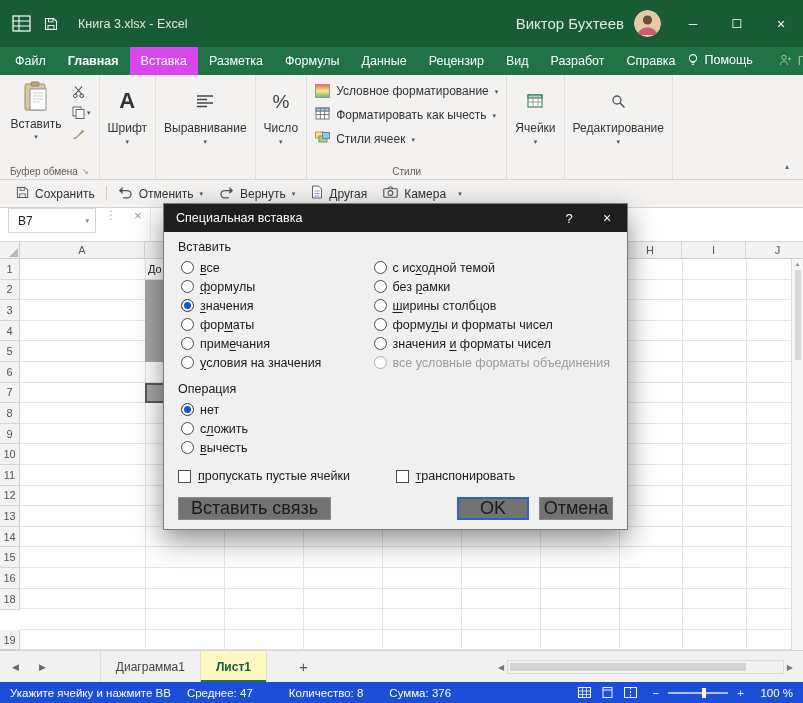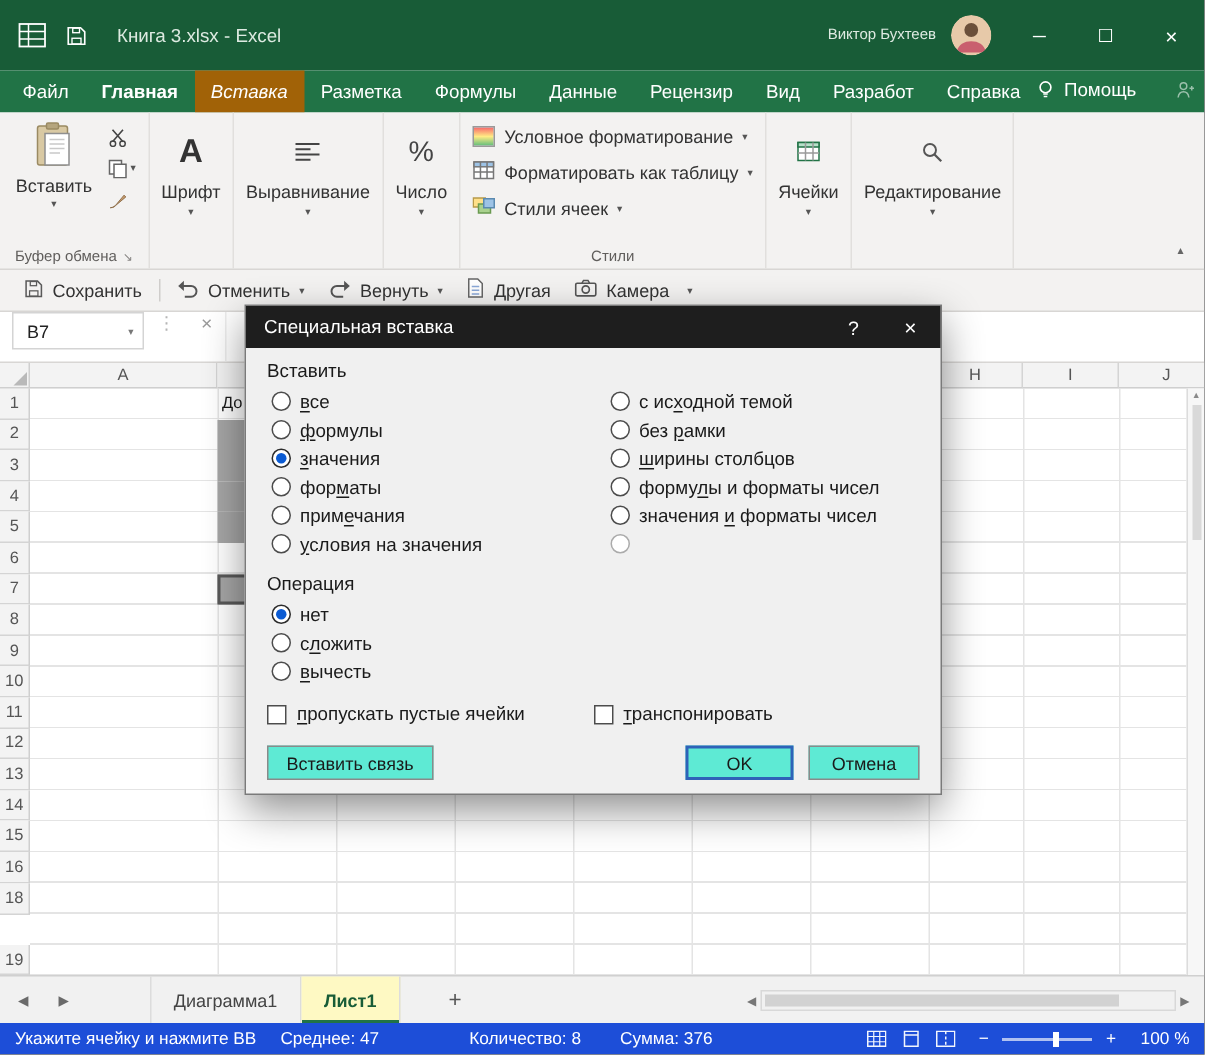--- a/index.html
+++ b/index.html
@@ -5,31 +5,31 @@
   *{box-sizing:border-box;margin:0;padding:0;}
   html,body{background:#333;}
   body{font-family:"Liberation Sans",sans-serif;}
   .app{width:803px;height:703px;background:#fff;position:relative;overflow:hidden;display:flex;flex-direction:column;margin:0 auto;}
 
   
   .titlebar{flex:0 0 47px;background:#185c37;display:flex;align-items:center;color:#fff;}
   .app-icon{margin:0 13px 0 12px;display:flex;}
   .tb-save{margin-right:20px;display:flex;}
   .tb-title{font-size:12.5px;color:#ddeae1;}
-  .tb-user{margin-left:auto;font-size:10px;color:#ddeae1;}
+  .tb-user{margin-left:auto;font-size:15px;color:#ddeae1;}
   .avatar{width:27px;height:27px;border-radius:50%;overflow:hidden;margin:0 10px 0 10px;display:flex;}
   .wbtn{width:44px;height:47px;display:flex;align-items:center;justify-content:center;font-size:12px;color:#fff;}
   .wbtn.close{font-size:14px;}
 
   
   .tabrow{flex:0 0 28px;background:#217346;display:flex;align-items:stretch;color:#fff;font-size:12.5px;}
   .tablist{display:flex;align-items:stretch;padding-left:4px;}
   .rtab{padding:0 11px;display:flex;align-items:center;white-space:nowrap;}
   .rtab.sel{font-weight:bold;}
-  .rtab.pressed{background:#a16207;font-style:italic;}
+  .rtab.pressed{background:#d946ef;}
   .tabrow-right{margin-left:auto;display:flex;align-items:center;}
   .help-item{display:flex;gap:6px;margin-right:26px;}
   .share-item{display:flex;align-items:center;gap:6px;opacity:.55;margin-right:16px;}
 
   
   .ribbon{flex:0 0 105px;background:#f3f2f1;border-bottom:1px solid #d8d6d4;display:flex;position:relative;font-size:12px;color:#333;}
   .rgroup{position:relative;border-right:1px solid #e1dfdd;padding:4px 8px 16px;display:flex;flex-direction:column;align-items:center;}
   .glabel{position:absolute;bottom:2px;left:0;right:0;display:flex;justify-content:center;align-items:center;gap:4px;font-size:10px;color:#605e5c;white-space:nowrap;}
   .launcher{font-size:8px;color:#8a8886;}
   .cliprow{display:flex;gap:8px;}
@@ -87,21 +87,21 @@
   .stab.active{background:#fef9c3;color:#185c37;font-weight:bold;box-shadow:inset 0 -2px 0 #217346;}
   .addsheet{display:flex;align-items:center;padding:0 18px;color:#555;font-size:15px;margin-left:14px;}
   .hscroll{position:absolute;right:10px;top:7px;left:498px;height:18px;display:flex;align-items:center;gap:3px;color:#777;font-size:8px;}
   .htrack{flex:1;height:14px;background:#f1f1f1;border:1px solid #d8d8d8;position:relative;}
   .hthumb{position:absolute;left:2px;top:2px;bottom:2px;width:86%;background:#d2d2d2;}
 
   
   .status{flex:0 0 21px;background:#1d4ed8;color:#fff;display:flex;align-items:center;font-size:11.5px;padding:0 10px;}
   .stats{display:flex;}
   .stat0{margin-left:16px;}
-  .stat1{margin-left:60px;}
+  .stat1{margin-left:36px;}
   .stat2{margin-left:26px;}
   .views{display:flex;gap:10px;margin-left:auto;align-items:center;}
   .vicon{display:flex;opacity:.95;}
   .zoomctl{display:flex;align-items:center;gap:9px;margin-left:16px;}
   .ztrack{width:60px;height:2px;background:rgba(255,255,255,.65);position:relative;}
   .zthumb{position:absolute;left:57%;top:-4px;width:4px;height:10px;background:#fff;}
   .zlabel{width:40px;text-align:right;}
 
   
   .dialog{position:absolute;left:163px;top:203px;width:465px;height:327px;background:#f0f0f0;border:1px solid #7a7a7a;box-shadow:0 10px 26px rgba(0,0,0,.45);z-index:40;display:flex;flex-direction:column;}
@@ -119,21 +119,21 @@
   .radio.on{border-color:#2b2b2b;}
   .radio.on::after{content:"";position:absolute;inset:2px;border-radius:50%;background:#0b5bd3;}
   .radio-item.disabled .radio{border-color:#ababab;}
   .radio-item.disabled .rlab{color:#9b9b9b;}
   .rlab u{text-underline-offset:2px;}
   .ellipse{position:absolute;left:-13px;top:-7px;right:-16px;bottom:-7px;border:3px solid #0c0c0c;border-radius:50%;pointer-events:none;}
   .dchecks{display:flex;margin-top:12px;text-align:center;}
   .check-item{display:flex;align-items:center;gap:7px;width:226px;}
   .checkbox{width:13px;height:13px;border:1px solid #4c4c4c;background:#fff;flex:0 0 13px;}
   .dbtns{display:flex;align-items:center;margin-top:14px;}
-  .btn{height:23px;padding:0 12px;border:1px solid #8a8a8a;background:#5eead4;font-size:12px;color:#1a1a1a;font-family:"Liberation Sans",sans-serif;display:flex;align-items:center;justify-content:center;}
+  .btn{height:23px;padding:0 12px;border:1px solid #8a8a8a;background:#737373;font-size:18px;color:#1a1a1a;font-family:"Liberation Sans",sans-serif;display:flex;align-items:center;justify-content:center;}
   .btn.primary{border:2px solid #2f62b8;width:72px;margin-left:auto;}
   .btn.cancel{width:74px;margin-left:10px;}
 </style>
 </head>
 <body>
 
 <div class="app">
 
   <div class="titlebar">
     <span class="app-icon">
@@ -263,21 +263,21 @@
         <span class="cficon"></span>
         <span>Условное форматирование</span>
         <span class="caret">▾</span>
       </div>
       <div class="stylerow">
         <span><svg width="15" height="13" viewBox="0 0 15 13">
               <rect x="1" y="1" width="13" height="11" fill="#fff" stroke="#777"></rect>
               <rect x="1" y="1" width="13" height="3.2" fill="#9dc3e6" stroke="#777"></rect>
               <path d="M5.3 1v11M9.7 1v11M1 7.6h13" stroke="#777"></path>
             </svg></span>
-        <span>Форматировать как таблицу</span>
+        <span>Форматировать как ычесть</span>
         <span class="caret">▾</span>
       </div>
       <div class="stylerow">
         <span><svg width="15" height="13" viewBox="0 0 15 13">
               <rect x="0.5" y="1" width="8" height="6" fill="#ffe08a" stroke="#b89a4a"></rect>
               <rect x="4" y="5" width="8" height="6" fill="#a9d18e" stroke="#6a9a50"></rect>
               <rect x="7.5" y="1.5" width="7" height="6" fill="#9dc3e6" stroke="#5a8ab0"></rect>
             </svg></span>
         <span>Стили ячеек</span>
         <span class="caret">▾</span>
@@ -531,20 +531,21 @@
             <div class="radio-item">
               <span class="radio"></span>
               <span class="rlab">форму<u>л</u>ы и форматы чисел</span>
             </div>
             <div class="radio-item">
               <span class="radio"></span>
               <span class="rlab">значения <u>и</u> форматы чисел</span>
             </div>
             <div class="radio-item disabled">
               <span class="radio"></span>
+              <span class="rlab">все условные форматы объединения</span>
             </div>
           </div>
       </div>
       <div class="dsect op">Операция</div>
       <div class="dcols">
         <div class="dcol">
             <div class="radio-item">
               <span class="radio on"></span>
               <span class="rlab">нет</span>
             </div>

